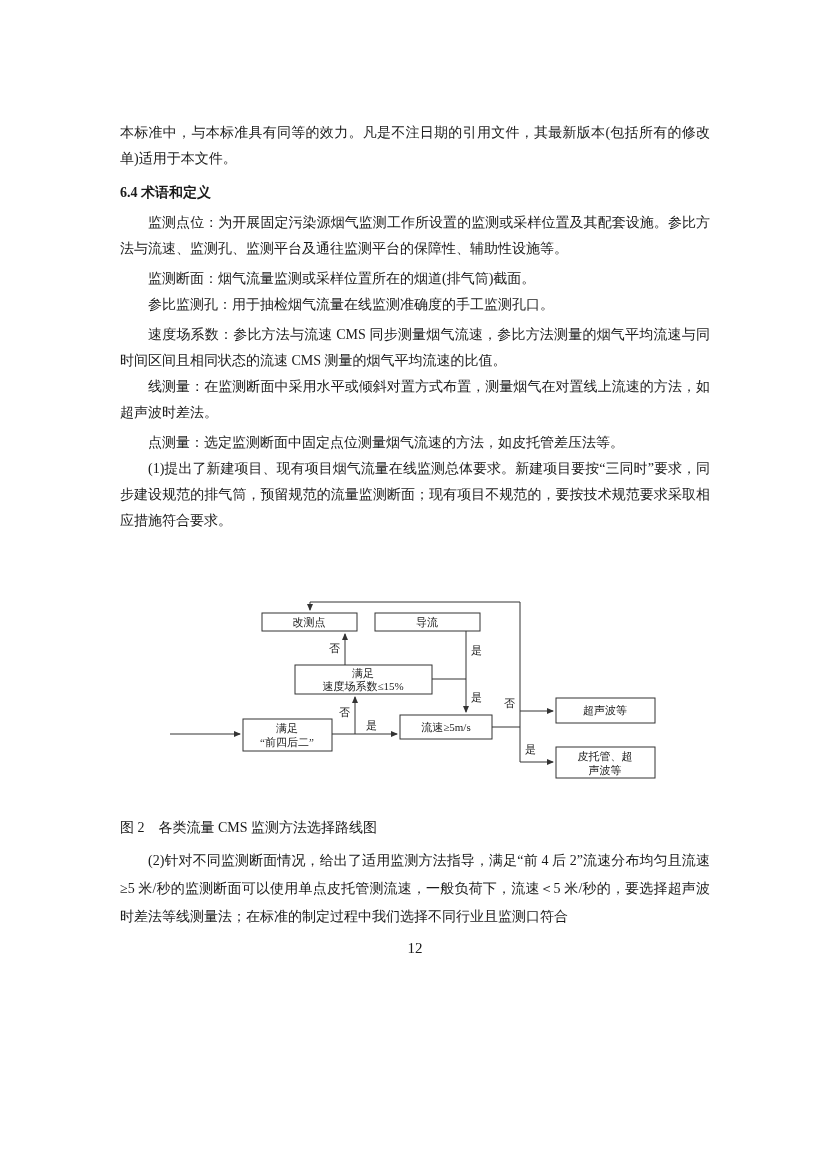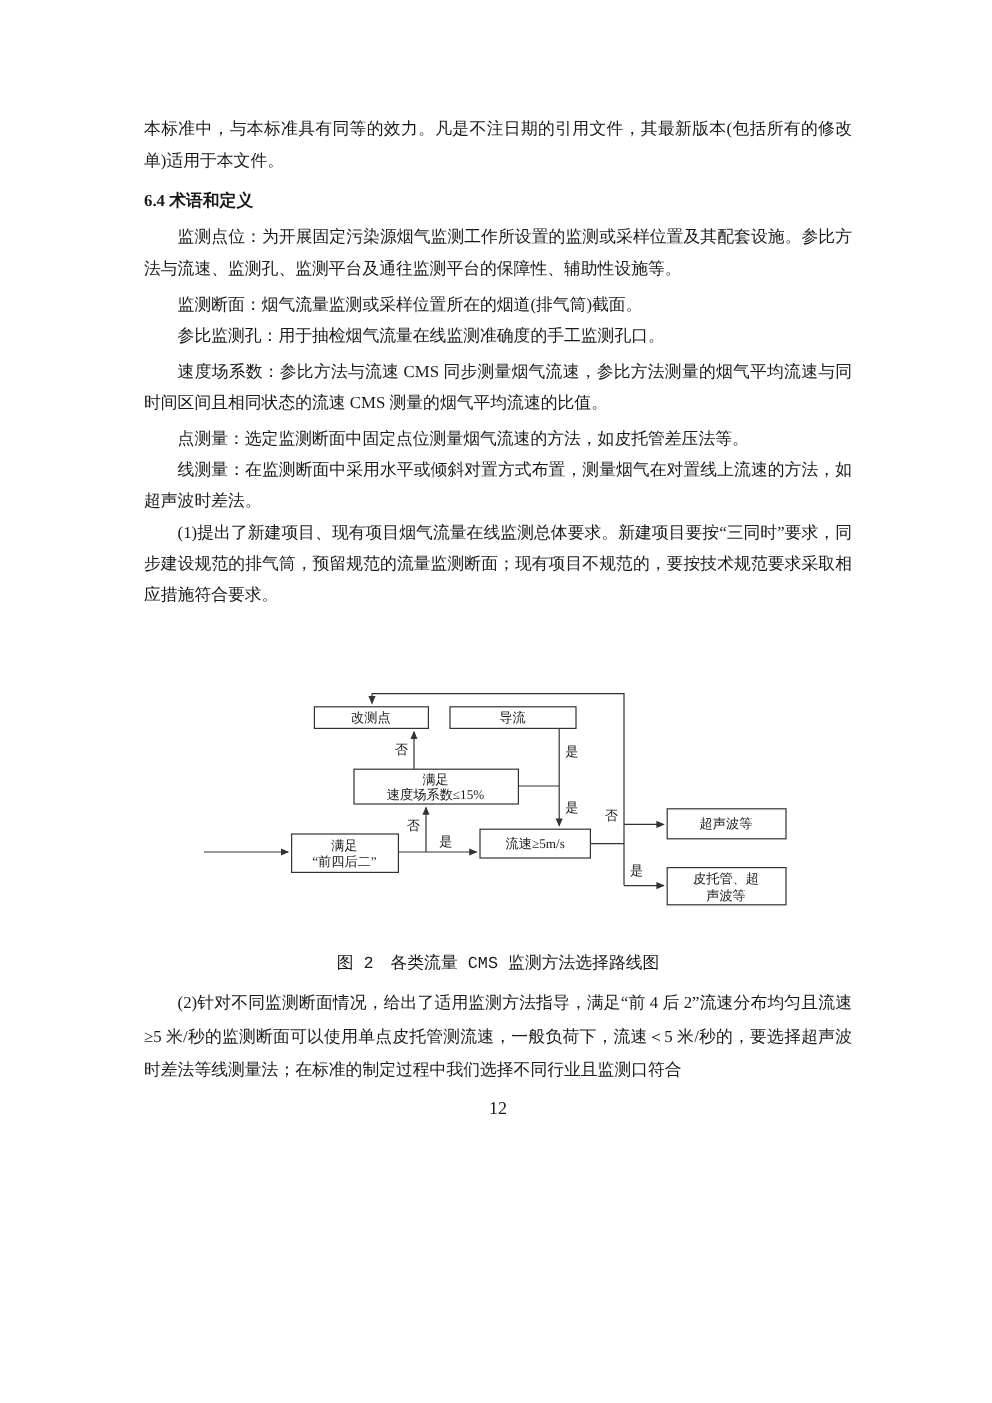--- a/index.html
+++ b/index.html
@@ -14,39 +14,38 @@
   }
   .content {
     width: 590px;
     margin-left: 120px;
     padding-top: 96px;
     font-size: 14px;
     line-height: 26px;
     text-align: justify;
   }
   .para { margin: 0; text-indent: 2em; }
-  .para.no-indent { text-indent: 0; }
+  .para.no-indent { text-indent: 0; margin-top: 24px; }
   .para.gap-top { margin-top: 4px; }
   .heading {
     margin: 8px 0 4px 0;
     font-weight: bold;
     text-indent: 0;
   }
   .bold { font-weight: normal; }
   .figure-wrap {
     margin-top: 60px;
     margin-left: 50px;
     width: 530px;
     height: 195px;
   }
   .figure-caption {
     margin-top: 26px;
-    text-align: center;
+    text-align: left;
     text-indent: 0;
-    font-family: Liberation Mono, monospace;
   }
   .para.wide {
     margin-top: 6px;
     line-height: 28px;
   }
   .page-footer {
     margin-top: 4px;
     text-align: center;
     font-size: 15px;
   }
@@ -77,23 +76,23 @@
 
 
   <p class="para"><span class="bold">监测点位</span><span>：为开展固定污染源烟气监测工作所设置的监测或采样位置及其配套设施。参比方法与流速、监测孔、监测平台及通往监测平台的保障性、辅助性设施等。</span></p>
 
   <p class="para gap-top"><span class="bold">监测断面</span><span>：烟气流量监测或采样位置所在的烟道(排气筒)截面。</span></p>
 
   <p class="para"><span class="bold">参比监测孔</span><span>：用于抽检烟气流量在线监测准确度的手工监测孔口。</span></p>
 
   <p class="para gap-top"><span class="bold">速度场系数</span><span>：参比方法与流速 CMS 同步测量烟气流速，参比方法测量的烟气平均流速与同时间区间且相同状态的流速 CMS 测量的烟气平均流速的比值。</span></p>
 
+  <p class="para"><span class="bold">线测量</span><span>：在监测断面中采用水平或倾斜对置方式布置，测量烟气在对置线上流速的方法，如超声波时差法。</span></p>
+
   <p class="para gap-top"><span class="bold">点测量</span><span>：选定监测断面中固定点位测量烟气流速的方法，如皮托管差压法等。</span></p>
-
-  <p class="para"><span class="bold">线测量</span><span>：在监测断面中采用水平或倾斜对置方式布置，测量烟气在对置线上流速的方法，如超声波时差法。</span></p>
 
 
   <p class="para">(1)提出了新建项目、现有项目烟气流量在线监测总体要求。新建项目要按“三同时”要求，同步建设规范的排气筒，预留规范的流量监测断面；现有项目不规范的，要按技术规范要求采取相应措施符合要求。</p>
 
   <div class="figure-wrap">
     <svg width="530" height="195" viewBox="0 0 530 195">
       <defs>
         <marker id="arr" markerWidth="8" markerHeight="8" refX="6" refY="3" orient="auto">
           <path d="M0,0 L7,3 L0,6 z" fill="#333333"></path>
         </marker>

